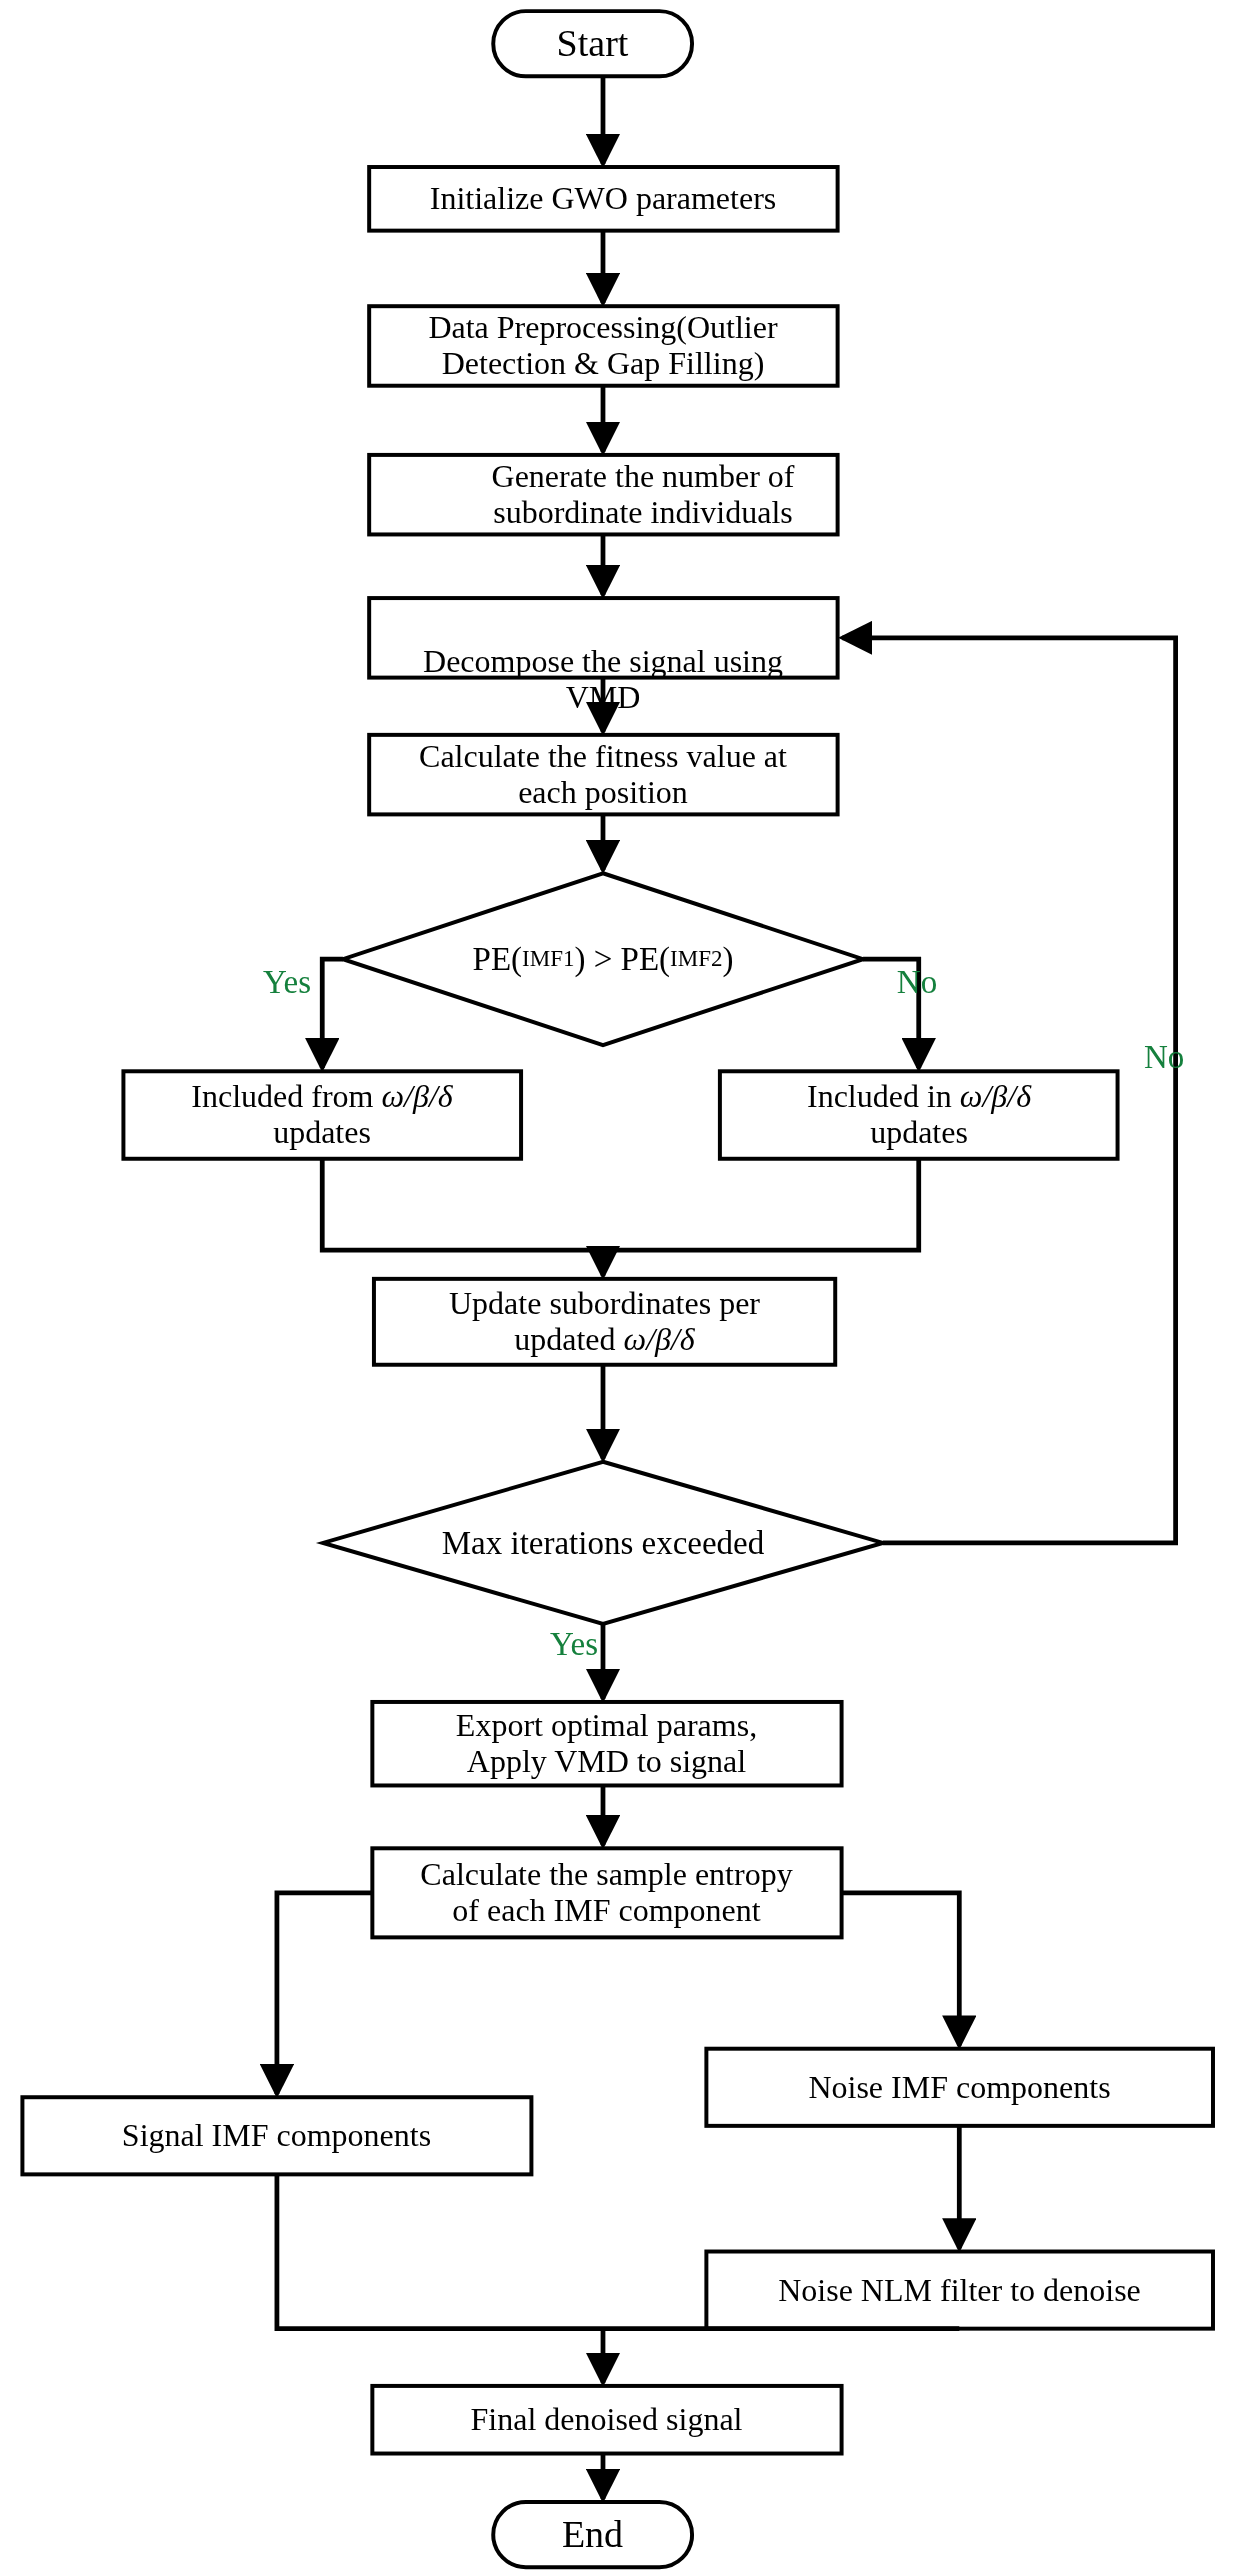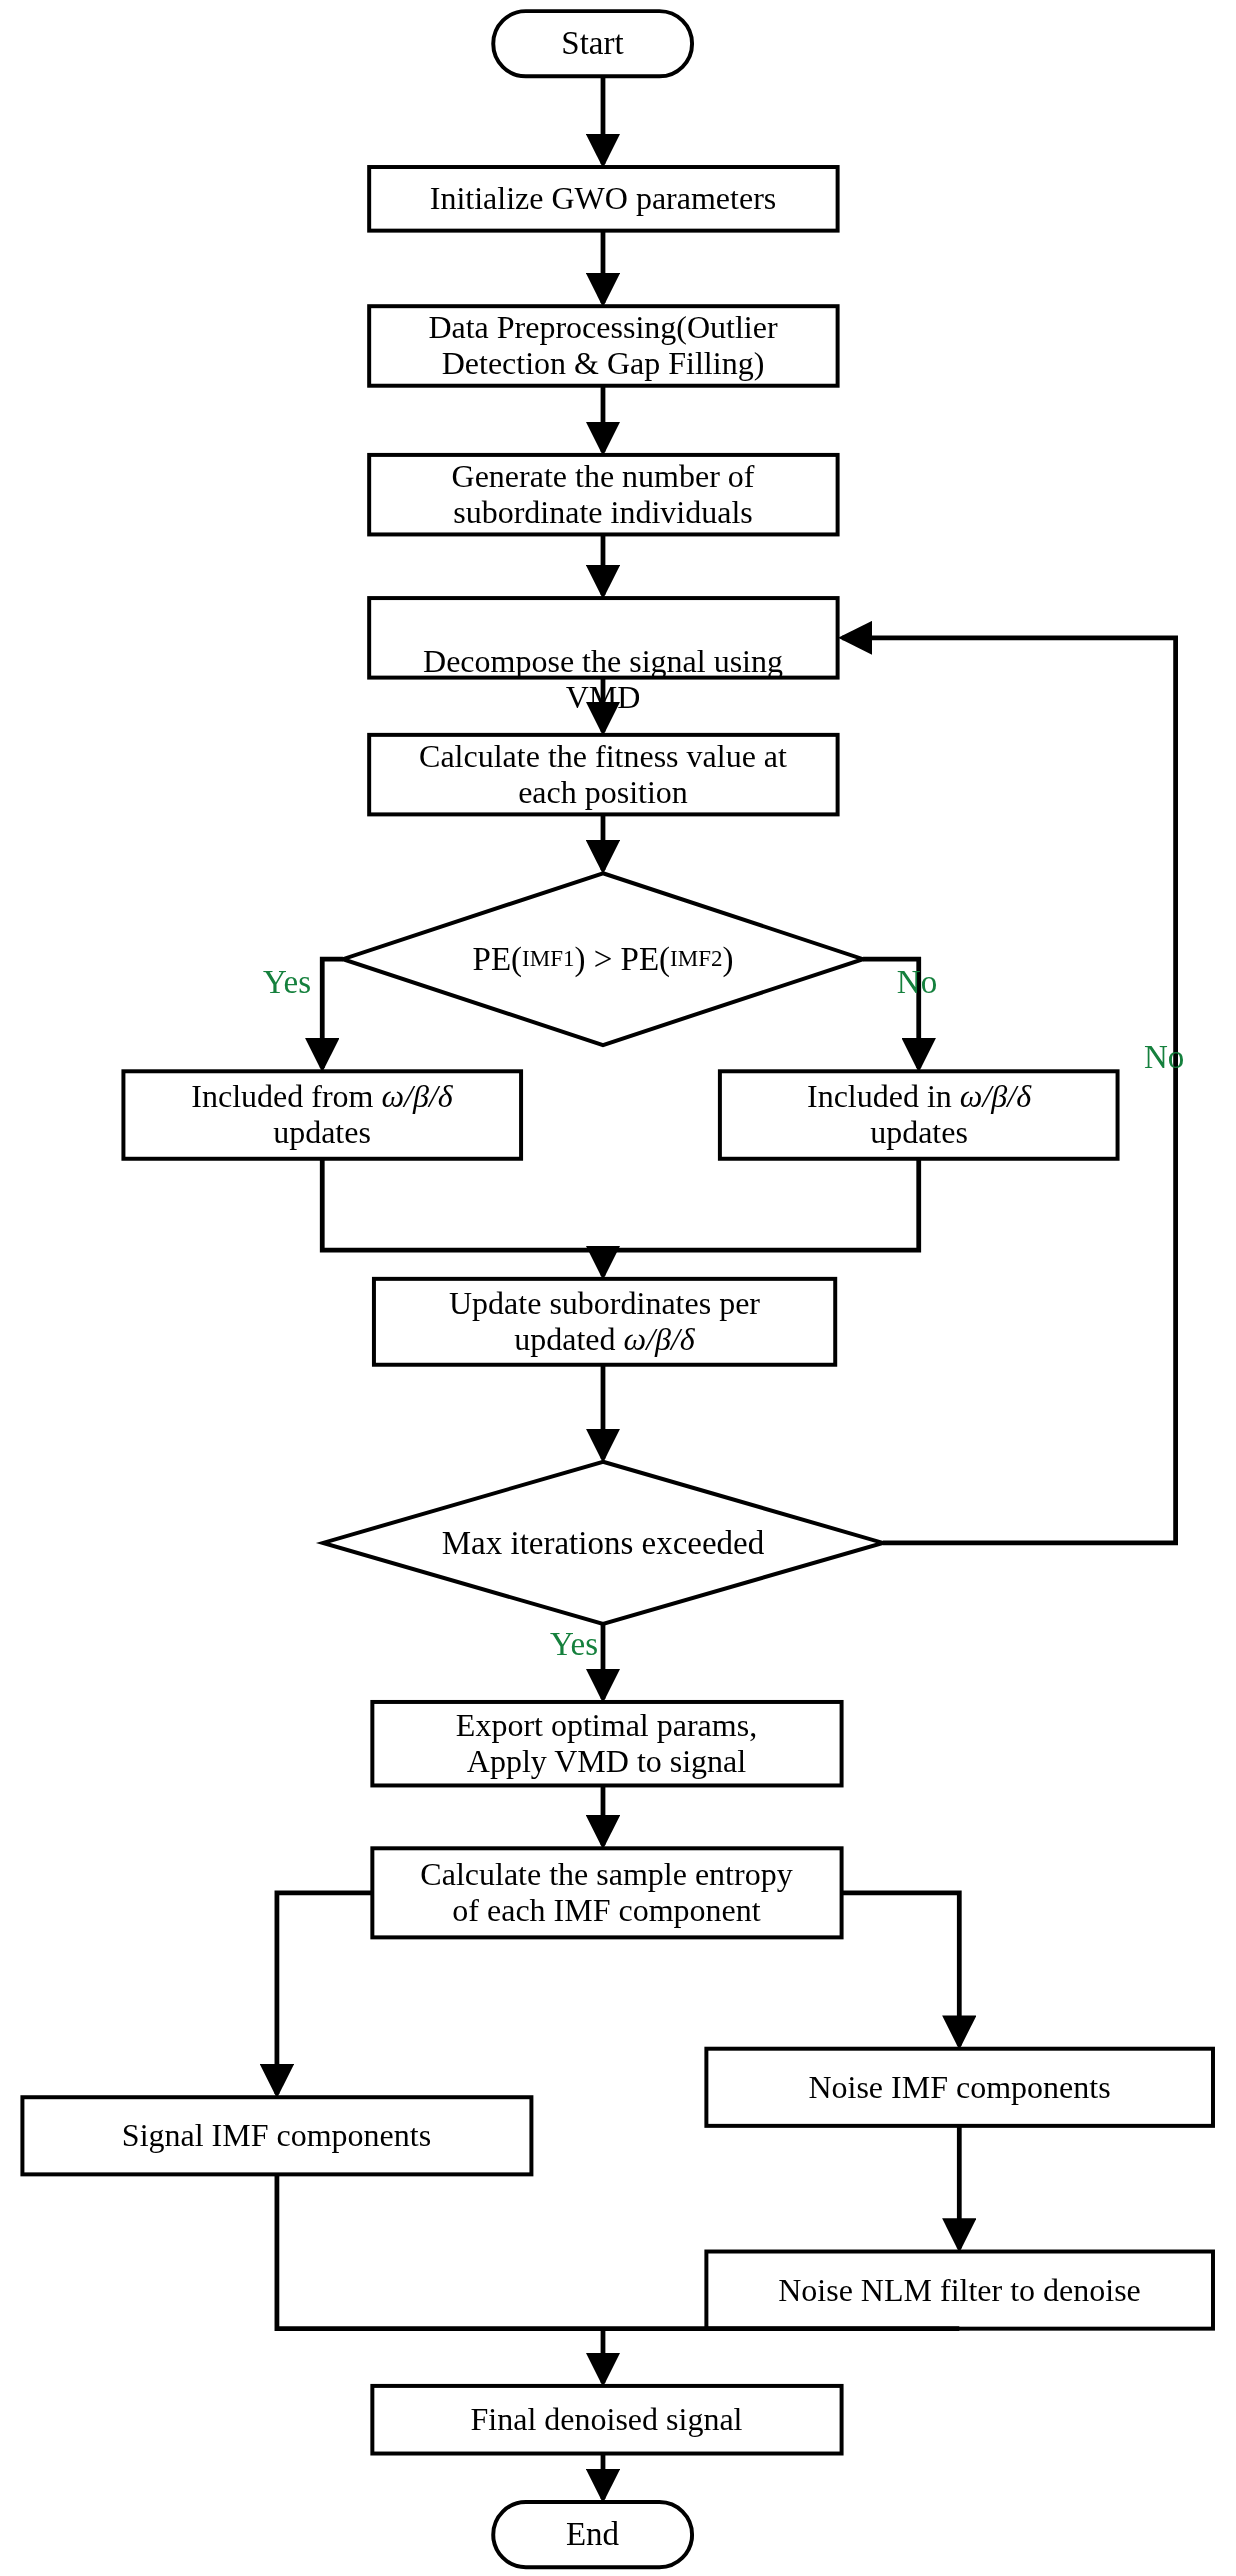--- a/index.html
+++ b/index.html
@@ -29,21 +29,21 @@
     display: flex;
     align-items: center;
     justify-content: center;
     text-align: center;
     color: #000000;
     line-height: 1.12;
     pointer-events: none;
     white-space: pre-line;
   }
   .proc-label { font-size: 32px; }
-  .term-label { font-size: 33px; }
+  .term-label { font-size: 38px; }
   .dec-label  { font-size: 33px; }
   .edge-label {
     position: absolute;
     font-size: 33px;
     color: #15803d;
     text-align: center;
   }
   .sub { font-size: 23px; }
   .gl  { font-style: italic; font-family: "Liberation Serif","DejaVu Serif",serif; }
 </style>
@@ -134,21 +134,21 @@
     <line x1="758" y1="3085" x2="758" y2="3142" stroke="#000000" stroke-width="6" marker-end="url(#arrow)"></line>
   </svg>
 
   <div class="node-label term-label" style="left:493px; top:11px; width:199px; height:65px;">Start</div>
 
   <div class="node-label proc-label" style="left:369px; top:167px; width:468px; height:64px;">Initialize GWO parameters</div>
 
   <div class="node-label proc-label" style="left:369px; top:306px; width:468px; height:80px;">Data Preprocessing(Outlier
 Detection &amp; Gap Filling)</div>
 
-  <div class="node-label proc-label" style="left:369px; top:455px; width:468px; height:80px;">Generate the number of
+  <div class="node-label proc-label" style="left:369px; top:455px; width:468px; height:80px;padding-left:40px;">Generate the number of
 subordinate individuals</div>
 
   <div class="node-label proc-label" style="left:369px; top:598px; width:468px; height:80px;margin-top:42px;">Decompose the signal using
 VMD</div>
 
   <div class="node-label proc-label" style="left:369px; top:735px; width:468px; height:80px;">Calculate the fitness value at
 each position</div>
 
   <div class="node-label dec-label" style="left:343px; top:927px; width:520px; height:64px;">
     <span>PE(</span><span class="sub">IMF1</span><span>) &gt; PE(</span><span class="sub">IMF2</span><span>)</span>

